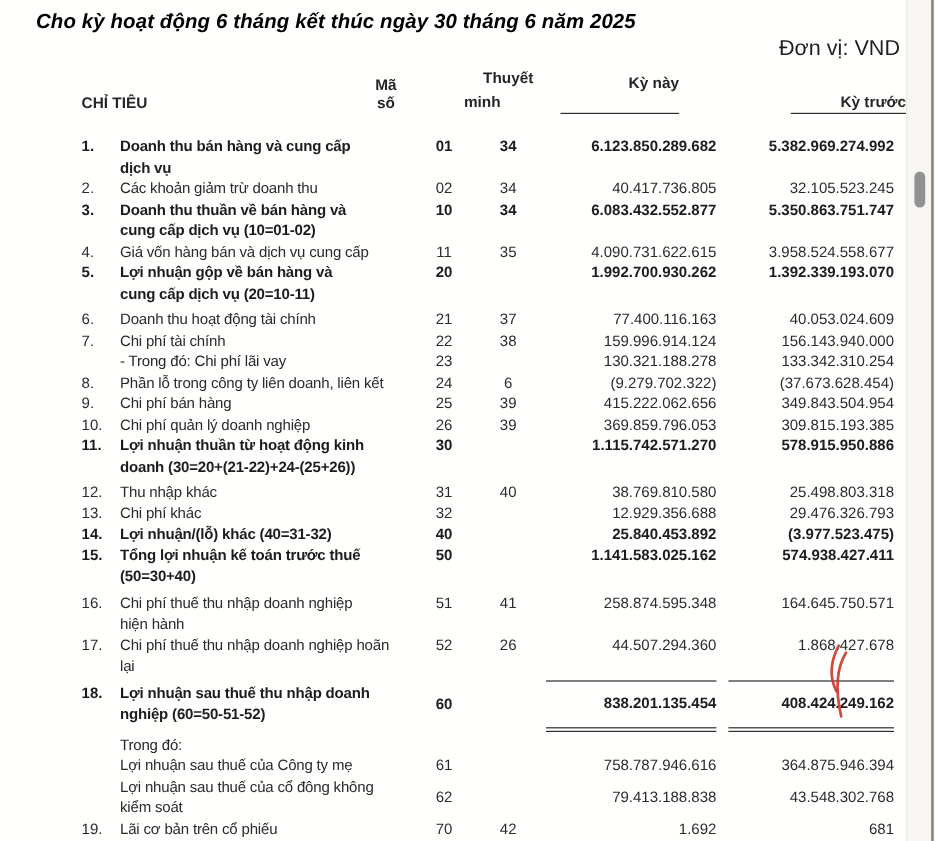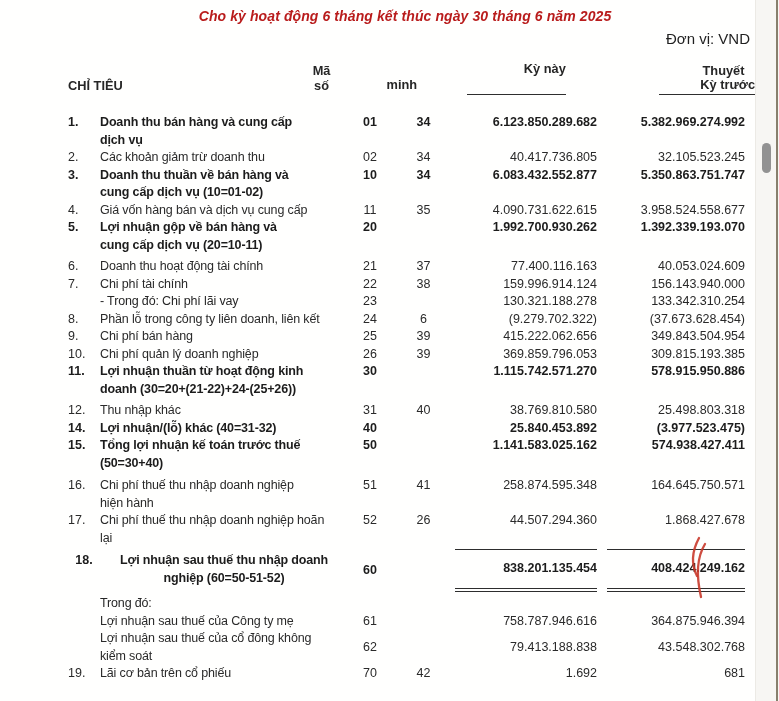--- a/index.html
+++ b/index.html
@@ -8,26 +8,26 @@
     font-family: "Liberation Sans", sans-serif;
     background: #ffffff;
     position: relative;
     overflow: hidden;
     color: #262626;
   }
   .page { position: absolute; inset: 0; background: #fffffe; }
 
   .doc-title {
     position: absolute; top: 8px; left: 30px; width: 750px;
-    text-align: center; font-style: italic; font-weight: bold;
-    font-size: 14px; color: #b91c1c; letter-spacing: 0.1px;
+    text-align: left; font-style: italic; font-weight: bold;
+    font-size: 17px; color: #000000; letter-spacing: 0.1px;
   }
   .unit-label {
     position: absolute; top: 30px; right: 29px;
-    font-size: 15px; color: #1f1f1f;
+    font-size: 18px; color: #1f1f1f;
   }
 
   
   .thead { position: absolute; top: 58px; left: 0; width: 755px; }
   .thead-row { display: flex; padding-left: 68px; align-items: flex-end; height: 37px; }
   .h-indicator { width: 280px; font-weight: bold; font-size: 12.8px; padding-bottom: 2px; }
   .h-code { width: 44px; text-align: center; font-weight: bold; font-size: 12.8px; padding-bottom: 2px; }
   .h-note { width: 63px; text-align: center; font-weight: bold; font-size: 12.8px; line-height: 17px; padding-bottom: 2px; }
   .h-cur  { width: 142px; text-align: right; font-weight: bold; font-size: 12.8px;
             border-bottom: 1.5px solid #2e2e2e; padding-bottom: 18px; }
@@ -50,21 +50,21 @@
   .em-bold   { font-weight: bold; color: #1c1c1c; }
   .em-italic { }
   .em-normal { color: #2a2a2a; }
 
   .gap-sm  { margin-top: 4px; }
   .gap-sm2 { margin-top: 5px; }
   .gap-md  { margin-top: 3px; }
 
   
   .row.total { margin-top: 2px; margin-bottom: 3px; }
-  .row.total .c-no, .row.total .c-label { padding-top: 3px; padding-bottom: 5px; text-align: center; }
+  .row.total .c-no, .row.total .c-label { padding-top: 3px; padding-bottom: 5px; }
   .row.total .c-cur, .row.total .c-prior {
     border-top: 1px solid #2d2d2d;
     border-bottom: 4px double #2d2d2d;
     display: flex; align-items: center; justify-content: flex-end;
   }
   .row.total .c-code { display: flex; align-items: center; justify-content: center; }
 
   
   .row.vcenter .c-code  { display: flex; align-items: center; justify-content: center; }
   .row.vcenter .c-cur   { display: flex; align-items: center; justify-content: flex-end; }
@@ -86,21 +86,21 @@
 </style>
 </head>
 <body>
 
 <div class="page">
 
   <div class="doc-title">Cho kỳ hoạt động 6 tháng kết thúc ngày 30 tháng 6 năm 2025</div>
   <div class="unit-label">Đơn vị: VND</div>
 
   <div class="thead">
-    <div class="thead-row" style="height:17px; flex-direction:column;">
+    <div class="thead-row" style="height:17px; ">
       <div class="h-indicator"></div>
       <div class="h-code"></div>
       <div class="h-note">Thuyết</div>
       <div class="h-cur" style="border-bottom:none;"></div>
       <div class="h-gap"></div>
       <div class="h-prior" style="border-bottom:none;"></div>
     </div>
     <div class="thead-row" style="height:20px;gap:43px;">
       <div class="h-indicator">CHỈ TIÊU</div>
       <div class="h-code">Mã số</div>
@@ -252,20 +252,31 @@
       <div class="cell c-no">12.</div>
       <div class="cell c-label">
           <div class="label-line">Thu nhập khác</div>
         </div>
       <div class="cell c-code">31</div>
       <div class="cell c-note">40</div>
       <div class="cell c-cur">38.769.810.580</div>
       <div class="cell c-gap"></div>
       <div class="cell c-prior">25.498.803.318</div>
     </div>
+      <div class="row em-normal">
+      <div class="cell c-no">13.</div>
+      <div class="cell c-label">
+          <div class="label-line">Chi phí khác</div>
+        </div>
+      <div class="cell c-code">32</div>
+      <div class="cell c-note"></div>
+      <div class="cell c-cur">12.929.356.688</div>
+      <div class="cell c-gap"></div>
+      <div class="cell c-prior">29.476.326.793</div>
+    </div>
       <div class="row em-bold">
       <div class="cell c-no">14.</div>
       <div class="cell c-label">
           <div class="label-line">Lợi nhuận/(lỗ) khác (40=31-32)</div>
         </div>
       <div class="cell c-code">40</div>
       <div class="cell c-note"></div>
       <div class="cell c-cur">25.840.453.892</div>
       <div class="cell c-gap"></div>
       <div class="cell c-prior">(3.977.523.475)</div>

